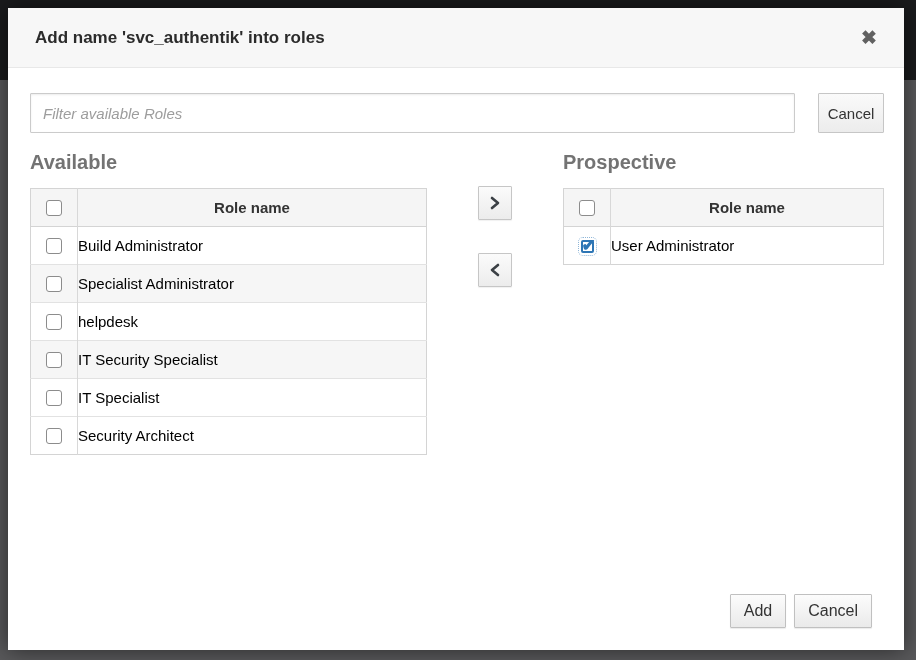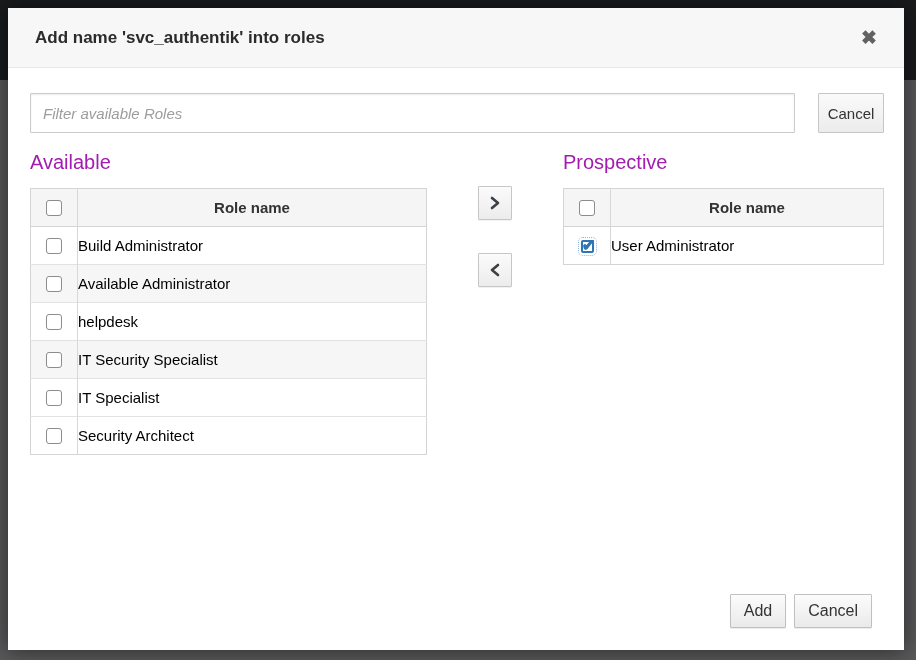--- a/index.html
+++ b/index.html
@@ -50,21 +50,21 @@
     font-size: 15px; color: #333; font-family: inherit; cursor: pointer;
   }
   .columns { display: flex; margin-top: 16px; }
   .col-left { width: 397px; }
   .col-center {
     width: 136px; display: flex; flex-direction: column;
     align-items: center; padding-top: 37px; gap: 33px;
   }
   .col-right { flex: 1; }
   .col-heading {
-    font-size: 20px; font-weight: 400; color: #a21caf;
+    font-size: 20px; font-weight: 700; color: #737373;
     margin: 0 0 12px 0; line-height: 27px;
   }
   table.roles {
     width: 100%; border-collapse: collapse;
     border: 1px solid #d4d4d4;
   }
   table.roles th, table.roles td { height: 38px; padding: 0; }
   table.roles thead tr { background: #f5f5f5; border-bottom: 1px solid #d4d4d4; }
   table.roles tbody tr { border-bottom: 1px solid #e2e2e2; background: #ffffff; }
   table.roles tbody tr:last-child { border-bottom: none; }
@@ -140,21 +140,21 @@
               <th class="name-cell">Role name</th>
             </tr>
           </thead>
           <tbody id="available-tbody">
               <tr>
                 <td class="cb-cell"><span class="cb"></span></td>
                 <td class="name-cell">Build Administrator</td>
               </tr>
               <tr class="striped">
                 <td class="cb-cell"><span class="cb"></span></td>
-                <td class="name-cell">Available Administrator</td>
+                <td class="name-cell">Specialist Administrator</td>
               </tr>
               <tr>
                 <td class="cb-cell"><span class="cb"></span></td>
                 <td class="name-cell">helpdesk</td>
               </tr>
               <tr class="striped">
                 <td class="cb-cell"><span class="cb"></span></td>
                 <td class="name-cell">IT Security Specialist</td>
               </tr>
               <tr>

